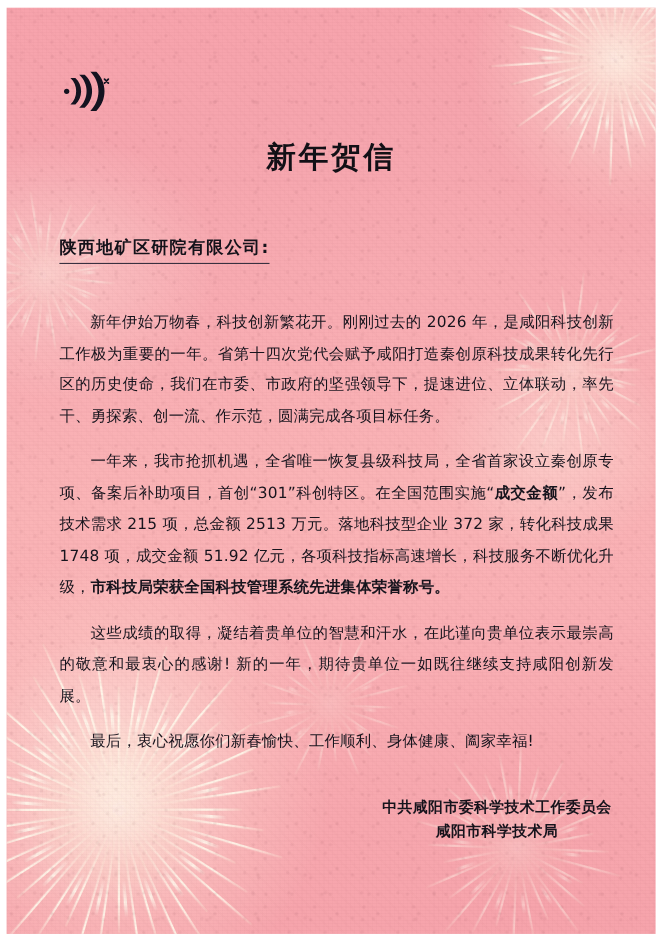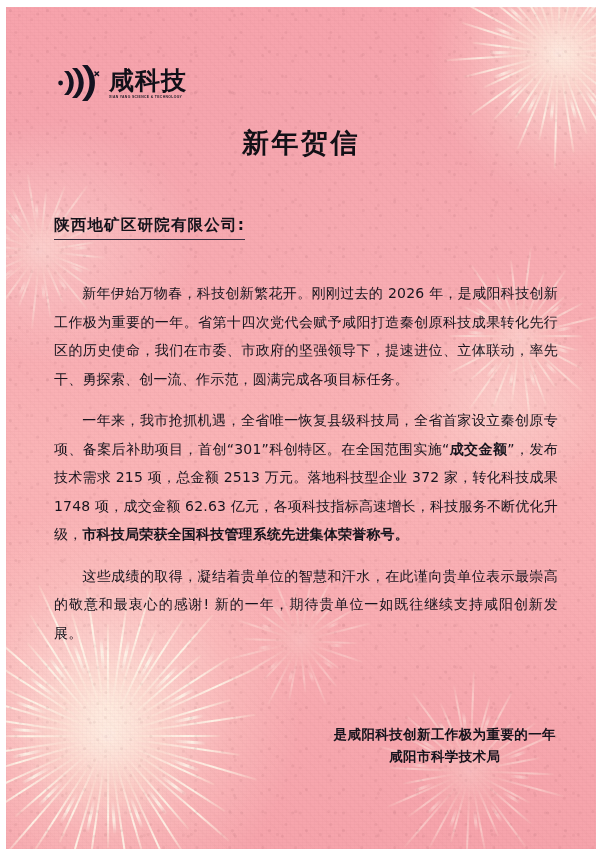--- a/index.html
+++ b/index.html
@@ -401,36 +401,33 @@
       <div id="logo">
         <span class="wave">
           <svg viewBox="0 0 42 36" width="42" height="36" aria-hidden="true">
             <path d="M6 6 C13 12, 13 24, 6 30 L10.5 30 C17.5 24, 17.5 12, 10.5 6 Z" fill="#141320"></path>
             <path d="M14 3 C23 11, 23 25, 14 33 L19 33 C28 25, 28 11, 19 3 Z" fill="#141320"></path>
             <path d="M24 0 C34 10, 34 26, 24 36 L29.5 36 C39.5 26, 39.5 10, 29.5 0 Z" fill="#141320"></path>
             <circle cx="2.6" cy="18" r="2.4" fill="#141320"></circle>
             <path d="M37 7 L40.5 10.5 M40.5 7 L37 10.5" stroke="#141320" stroke-width="1.6" stroke-linecap="round"></path>
           </svg>
         </span>
-        <span class="wtxt">
-          <span class="logo-cn">咸科技</span>
-          <span class="logo-en">XIAN YANG SCIENCE &amp; TECHNOLOGY</span>
-        </span>
       </div>
 
       <div id="salutation">陕西地矿区研院有限公司:</div>
 
       <div id="title">新年贺信</div>
 
       <div id="body">
           <p><span class="ind"></span><span>新年伊始万物春，科技创新繁花开。刚刚过去的 2026 年，是咸阳科技创新工作极为重要的一年。省第十四次党代会赋予咸阳打造秦创原科技成果转化先行区的历史使命，我们在市委、市政府的坚强领导下，提速进位、立体联动，率先干、勇探索、创一流、作示范，圆满完成各项目标任务。</span></p>
-          <p><span class="ind"></span><span>一年来，我市抢抓机遇，全省唯一恢复县级科技局，全省首家设立秦创原专项、备案后补助项目，首创“301”科创特区。在全国范围实施“</span><b>成交金额</b><span>”，发布技术需求 215 项，总金额 2513 万元。落地科技型企业 372 家，转化科技成果 1748 项，成交金额 62.63 亿元，各项科技指标高速增长，科技服务不断优化升级，</span><b>市科技局荣获全国科技管理系统先进集体荣誉称号。</b></p>
+          <p><span class="ind"></span><span>一年来，我市抢抓机遇，全省唯一恢复县级科技局，全省首家设立秦创原专项、备案后补助项目，首创“301”科创特区。在全国范围实施“</span><b>成交金额</b><span>”，发布技术需求 215 项，总金额 2513 万元。落地科技型企业 372 家，转化科技成果 1748 项，成交金额 51.92 亿元，各项科技指标高速增长，科技服务不断优化升级，</span><b>市科技局荣获全国科技管理系统先进集体荣誉称号。</b></p>
           <p><span class="ind"></span><span>这些成绩的取得，凝结着贵单位的智慧和汗水，在此谨向贵单位表示最崇高的敬意和最衷心的感谢! 新的一年，期待贵单位一如既往继续支持咸阳创新发展。</span></p>
+          <p><span class="ind"></span><span>最后，衷心祝愿你们新春愉快、工作顺利、身体健康、阖家幸福!</span></p>
         </div>
 
       <div id="sign">
-        <div>是咸阳科技创新工作极为重要的一年</div>
+        <div>中共咸阳市委科学技术工作委员会</div>
         <div>咸阳市科学技术局</div>
       </div>
 
     </div>
   </div>
 </div>
 
 </body></html>

